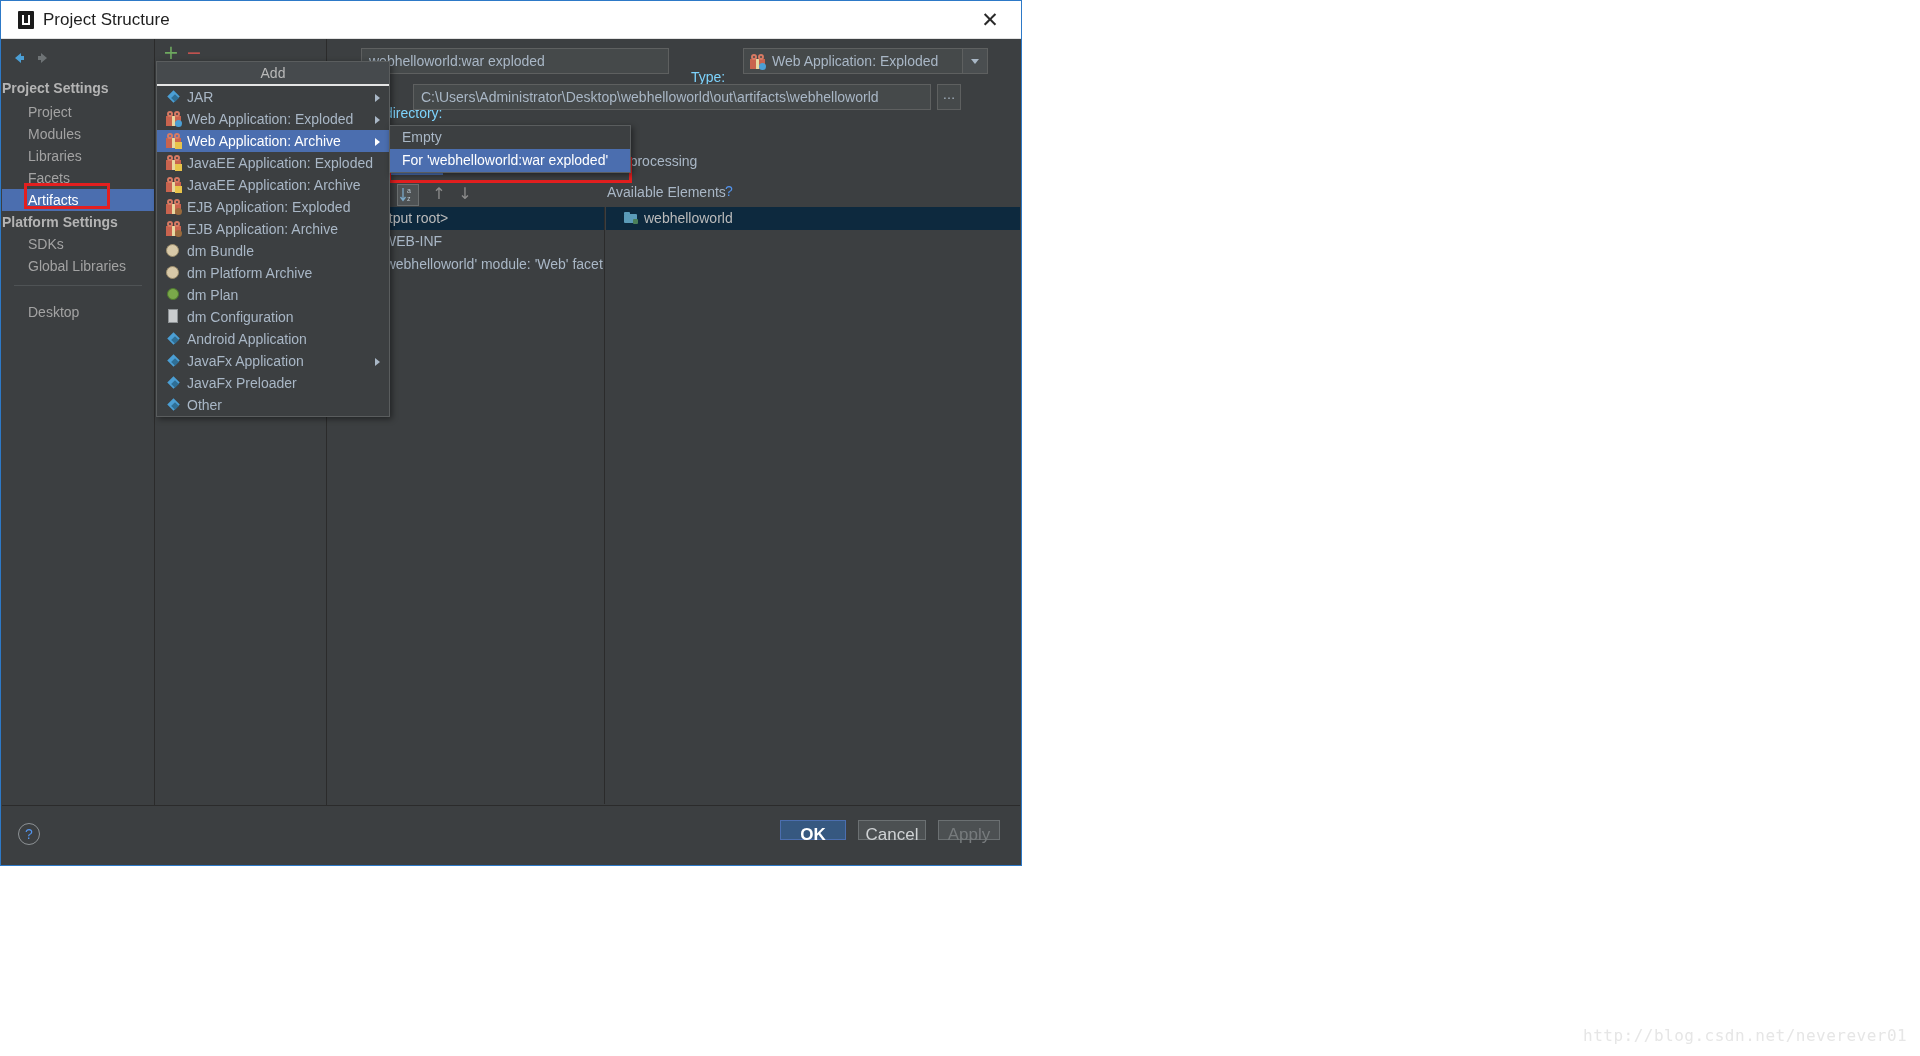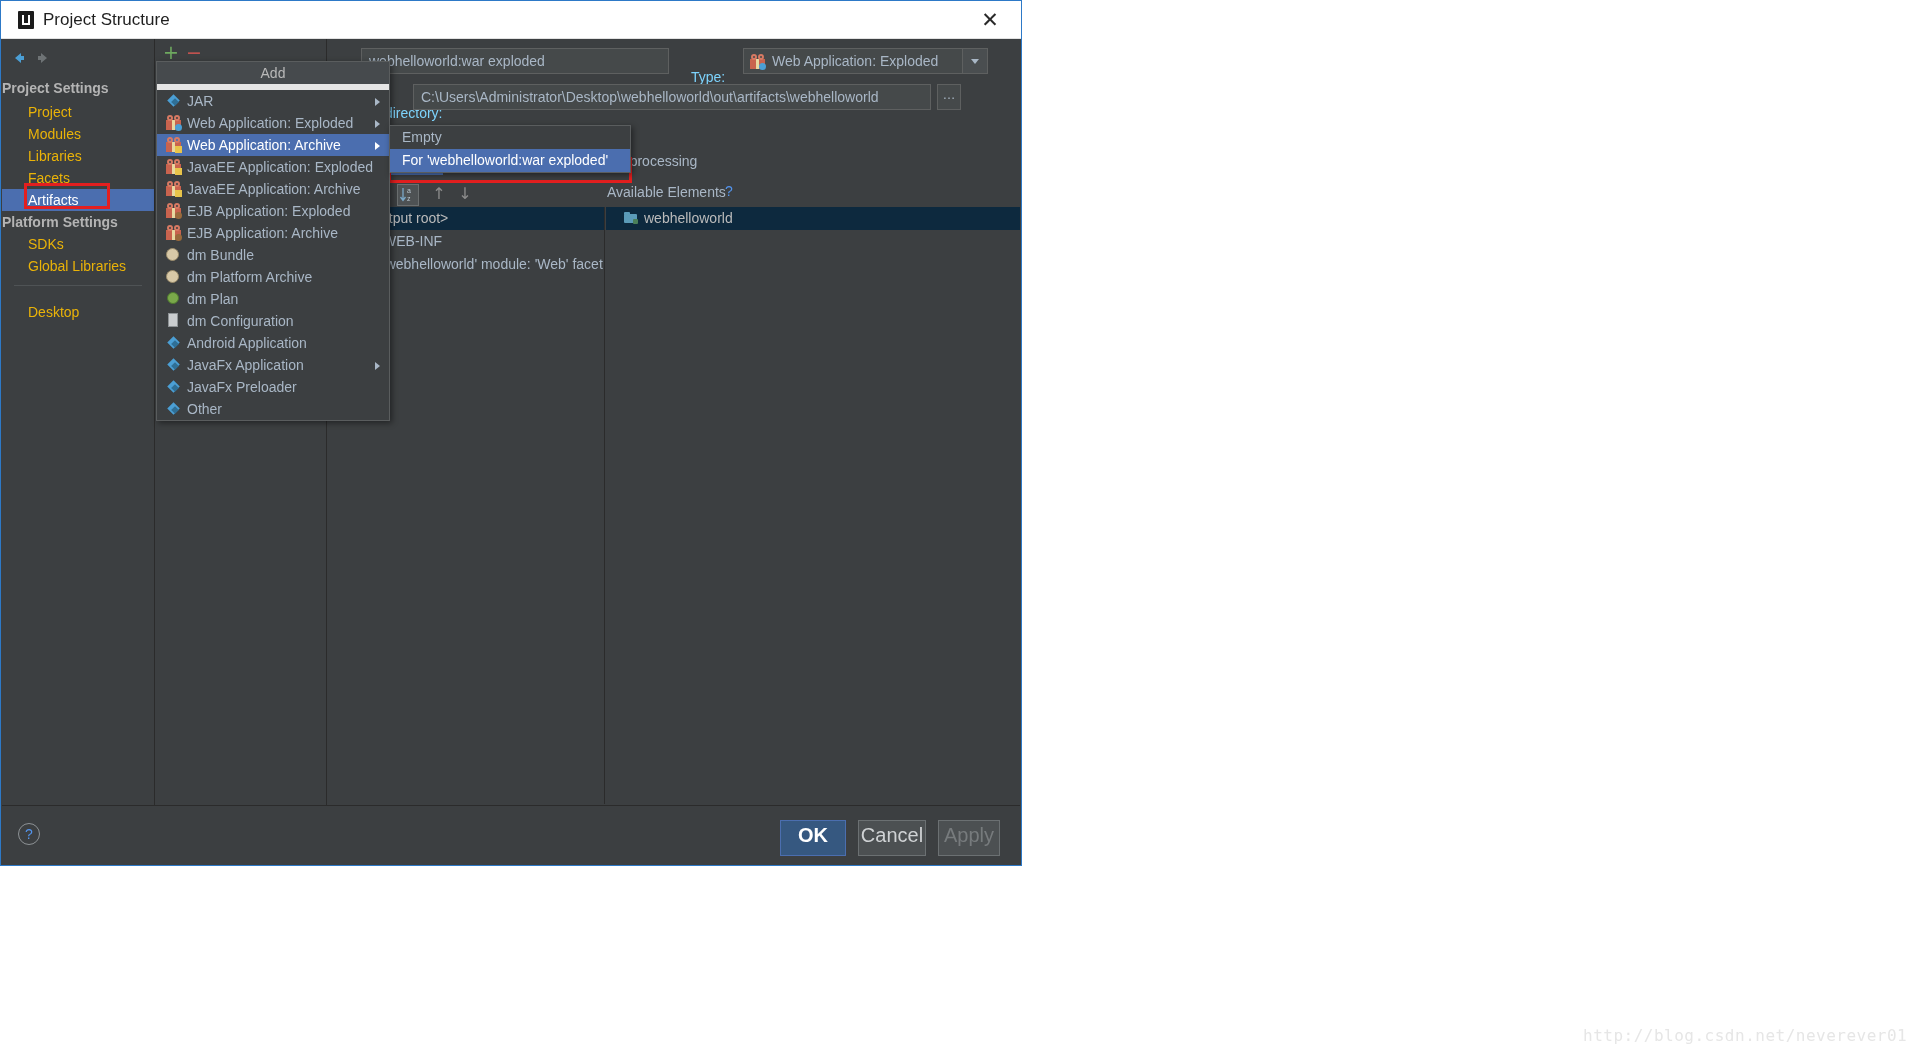--- a/index.html
+++ b/index.html
@@ -118,21 +118,21 @@
     box-sizing: border-box;
     height: 22px;
     line-height: 22px;
     white-space: nowrap;
   }
   .side-item {
     position: absolute;
     left: 0;
     width: 152px;
     font-size: 14px;
-    color: #eab308;
+    color: #a3a3a3;
     padding-left: 26px;
     box-sizing: border-box;
     height: 22px;
     line-height: 22px;
     white-space: nowrap;
     cursor: pointer;
   }
   .side-item.selected {
     background: #4b6eaf;
     color: #ffffff;
@@ -453,26 +453,26 @@
     box-sizing: border-box;
     color: #5394ec;
     font-size: 14px;
     text-align: center;
     line-height: 20px;
     cursor: pointer;
   }
   .btn {
     position: absolute;
     top: 14px;
-    height: 36px;
+    height: 20px;
     background: #4c5052;
     border: 1px solid #6b7072;
     box-sizing: border-box;
     color: #cfd2d4;
-    font-size: 20px;
+    font-size: 17px;
     line-height: 28px;
     text-align: center;
     cursor: pointer;
     white-space: nowrap;
   }
   .btn.ok      { left: 778px; width: 66px; background: #365880; border-color:#4b6eaf; color:#ffffff; font-weight:bold; }
   .btn.cancel  { left: 856px; width: 68px; }
   .btn.apply   { left: 936px; width: 62px; color: #777b7d; }
 
   
@@ -486,21 +486,21 @@
     z-index: 40;
     box-shadow: 2px 2px 6px rgba(0,0,0,.45);
   }
   .popup-title {
     height: 22px;
     line-height: 22px;
     text-align: center;
     font-size: 14px;
     color: #b9b9b9;
     background: #464a4d;
-    border-bottom: 6px solid #e5e5e5;
+    border-bottom: 2px solid #e5e5e5;
   }
   .mitem {
     position: relative;
     height: 22px;
     line-height: 22px;
     font-size: 14px;
     color: #a9b7c6;
     padding-left: 30px;
     white-space: nowrap;
     cursor: pointer;

